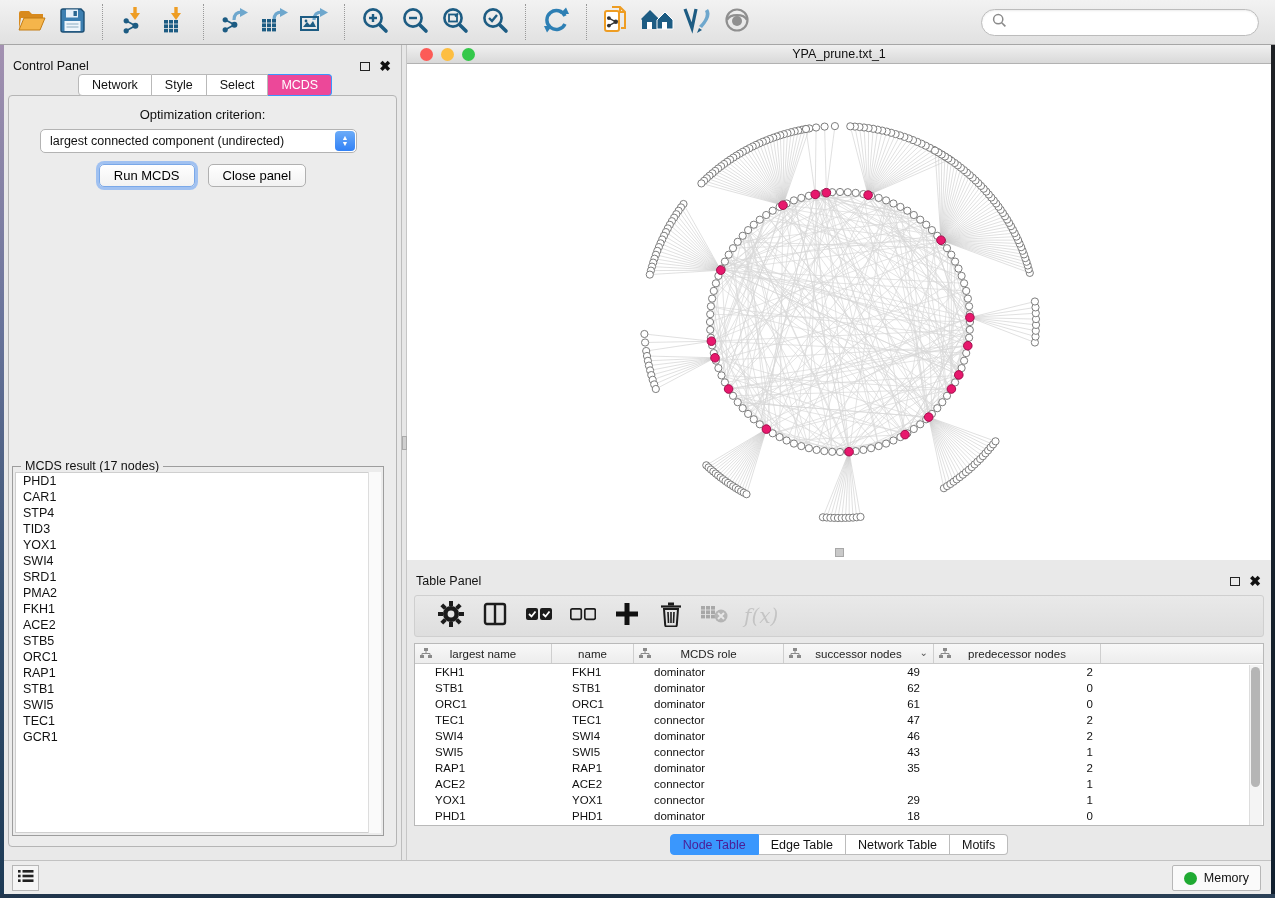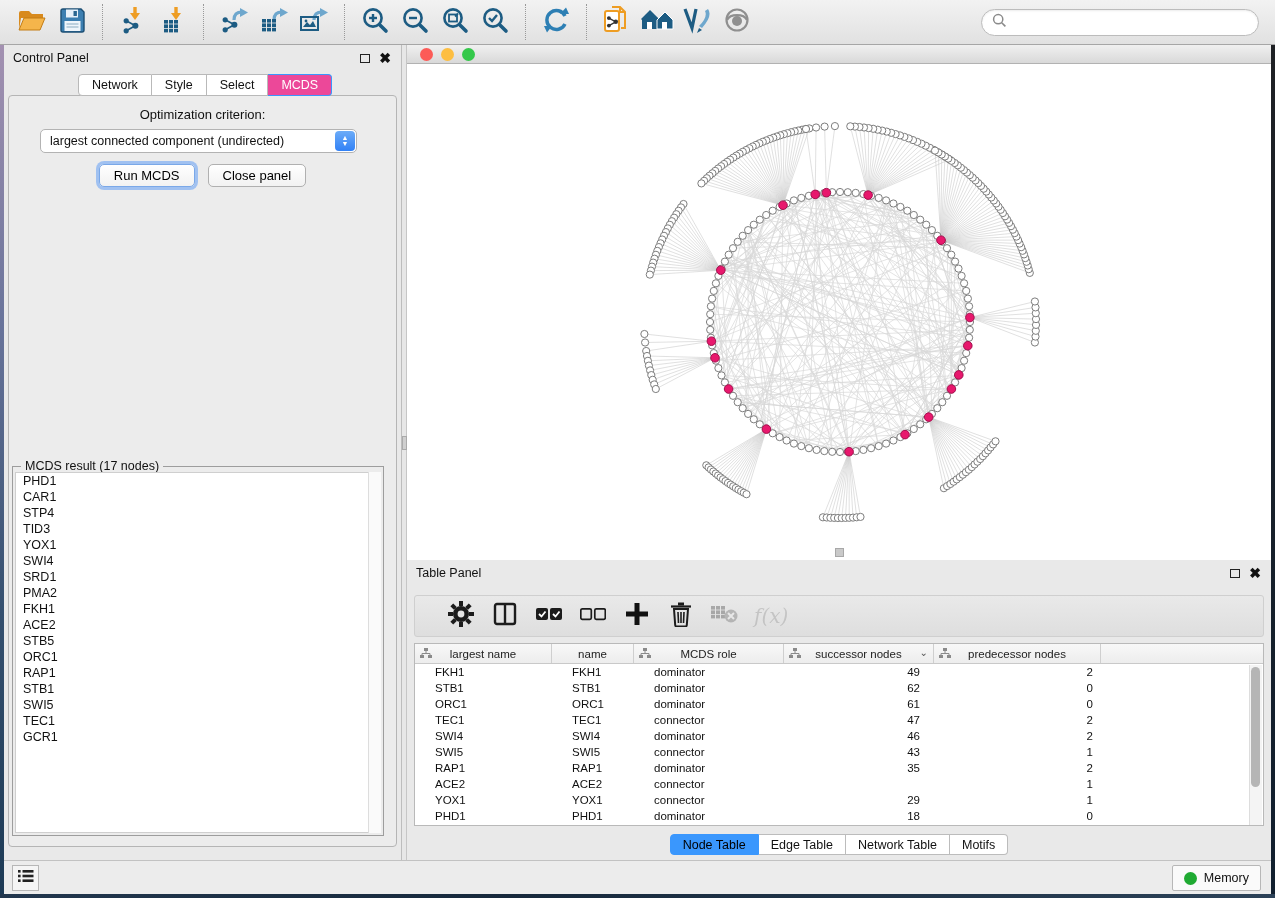--- a/index.html
+++ b/index.html
@@ -21,21 +21,21 @@
   
   .edge-left  { position:absolute; left:0; top:45px; width:4px; height:849px;
     background:linear-gradient(#a391b1,#68739a,#35506f,#1d3a55); }
   .edge-right { position:absolute; left:1271px; top:45px; width:4px; height:849px;
     background:linear-gradient(#1f2125,#11202f); }
   .edge-bottom{ position:absolute; left:0; top:894px; width:1275px; height:4px;
     background:linear-gradient(90deg,#22374e,#17293c 40%,#2c4258); }
 
   
   #control-panel { position:absolute; left:4px; top:45px; width:397px; height:815px; background:#e9e9e9; }
-  .panel-titlebar { position:absolute; left:0; top:0; width:100%; height:26px; display:flex; align-items:center; }
+  .panel-titlebar { position:absolute; left:0; top:8px; width:100%; height:26px; display:flex; align-items:center; }
   .panel-title { font-size:12.5px; margin-left:9px; }
   .panel-ctrls { margin-left:auto; margin-right:10px; display:flex; align-items:center; gap:9px; }
   .float-glyph { width:10px; height:9px; border:1.6px solid #222; display:inline-block; }
   .close-glyph { font-size:14px; font-weight:bold; color:#111; line-height:9px; }
 
   .cp-tabs { position:absolute; left:74px; top:29px; display:flex; }
   .cp-tab { height:22px; padding:0 13px; background:#fff; border:1px solid #b9b9b9; border-left:none;
     font-size:12.5px; display:flex; align-items:center; }
   .cp-tab:first-child { border-left:1px solid #b9b9b9; border-radius:4px 0 0 4px; }
   .cp-tab:last-child { border-radius:0 4px 4px 0; }
@@ -78,21 +78,21 @@
   .light { width:13px; height:13px; border-radius:50%; }
   .net-title { position:absolute; left:0; width:100%; text-align:center; font-size:12.5px; }
   #network-canvas { position:absolute; left:0; top:19px; width:864px; height:496px; }
   #h-splitter-handle { position:absolute; left:428px; top:503px; width:9px; height:9px;
     background:#c9c9c9; border:1px solid #a8a8a8; }
 
   
   #table-panel { position:absolute; left:407px; top:560px; width:864px; height:300px; background:#e9e9e9; }
   #tp-toolbar { position:absolute; left:7px; top:35px; width:850px; height:42px;
     background:linear-gradient(#e9e9e9,#dedede); border:1px solid #cfcfcf; border-radius:3px;
-    display:flex; align-items:center; gap:14px; padding-left:31px; }
+    display:flex; align-items:center; gap:14px; padding-left:21px; }
   .tp-btn { width:30px; height:30px; display:flex; align-items:center; justify-content:center; }
   .tp-btn.disabled { opacity:.42; }
   .fx-label { font-size:20px; font-style:italic; font-family:"DejaVu Serif",serif; color:#9a9a9a; }
 
   #node-table { position:absolute; left:7px; top:83px; width:850px; height:183px; background:#fff;
     border:1px solid #b9b9b9; overflow:hidden; }
   .nt-header { display:flex; height:20px; background:linear-gradient(#f8f8f8,#ededed);
     border-bottom:1px solid #c9c9c9; }
   .nt-hcell { position:relative; display:flex; align-items:center; justify-content:center;
     font-size:11.5px; border-right:1px solid #cfcfcf; color:#222; }
@@ -103,21 +103,21 @@
   .nt-cell.txt { padding-left:20px; }
   .nt-cell.num { text-align:right; }
   #nt-scroll { position:absolute; right:1px; top:21px; width:13px; height:160px; background:#f4f4f4; border-left:1px solid #ddd; }
   #nt-thumb { position:absolute; left:1px; top:2px; width:9px; height:120px; background:#b5b5b5; border-radius:5px; }
 
   .tp-tabs { position:absolute; left:0; top:274px; width:100%; display:flex; justify-content:center; }
   .tp-tab { height:21px; padding:0 12px; background:#fff; border:1px solid #bcbcbc; border-left:none;
     font-size:12.5px; display:flex; align-items:center; }
   .tp-tab:first-child { border-left:1px solid #bcbcbc; border-radius:4px 0 0 4px; }
   .tp-tab:last-child { border-radius:0 4px 4px 0; }
-  .tp-tab.active { background:#3a97fd; border-color:#3a97fd; color:#000000; }
+  .tp-tab.active { background:#3a97fd; border-color:#3a97fd; color:#4c1d95; }
 
   
   #status-bar { position:absolute; left:4px; top:860px; width:1267px; height:34px; background:#ececec;
     border-top:1px solid #c2c2c2; }
   #list-btn { position:absolute; left:8px; top:4px; width:27px; height:26px; background:#f5f5f5;
     border:1px solid #b7b7b7; display:flex; align-items:center; justify-content:center; }
   #memory-btn { position:absolute; right:10px; top:4px; height:26px; background:#fafafa;
     border:1px solid #b7b7b7; border-radius:2px; display:flex; align-items:center; gap:7px;
     padding:0 11px; font-size:12.5px; }
   .mem-dot { width:13px; height:13px; border-radius:50%; }
@@ -379,20 +379,21 @@
     <div class="mcds-scroll"></div>
   </div>
 </div>
 
 <div id="v-splitter">
     <div class="handle"></div>
   </div>
 
 <div id="network-window">
   <div class="net-titlebar">
+    <span class="net-title">YPA_prune.txt_1</span>
     <span class="traffic">
       <span class="light" style="background: rgb(252, 91, 87);"></span>
       <span class="light" style="background: rgb(253, 190, 65);"></span>
       <span class="light" style="background: rgb(52, 200, 74);"></span>
     </span>
   </div>
   <div id="network-canvas"><svg width="864" height="496" viewBox="0 0 864 496">
        <g stroke="#8c8c8c" stroke-width="0.7" opacity="0.34">
           <line x1="521.7" y1="353.1" x2="330.7" y2="338.2"></line>
           <line x1="313.8" y1="206.2" x2="305.1" y2="281.4"></line>

